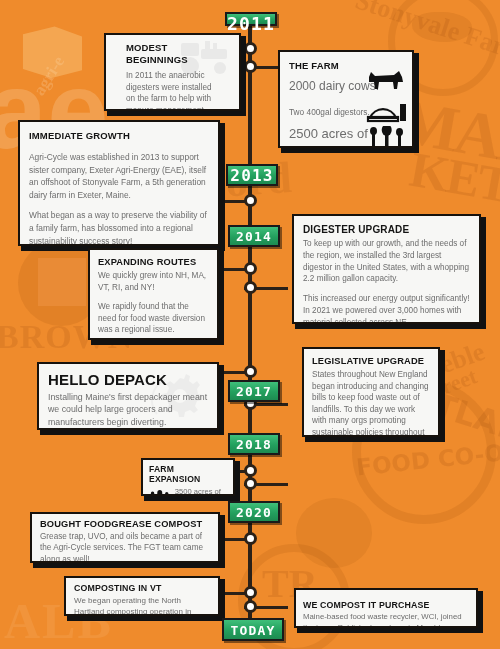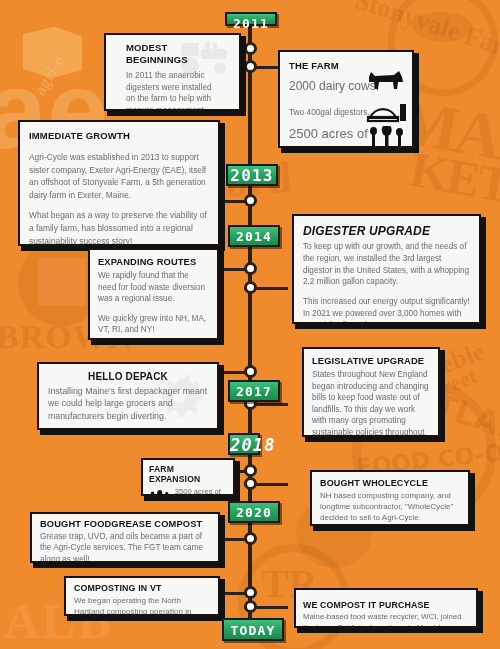--- a/index.html
+++ b/index.html
@@ -121,25 +121,25 @@
   <div class="node" style="left:244px;top:262px;"></div>
   <div class="node" style="left:244px;top:281px;"></div>
   <div class="node" style="left:244px;top:365px;"></div>
   <div class="node" style="left:244px;top:397px;"></div>
   <div class="node" style="left:244px;top:464px;"></div>
   <div class="node" style="left:244px;top:477px;"></div>
   <div class="node" style="left:244px;top:532px;"></div>
   <div class="node" style="left:244px;top:586px;"></div>
   <div class="node" style="left:244px;top:600px;"></div>
 
-  <div class="year" style="left:225px;top:12px;width:52px;height:14px;line-height:20px;font-size:13px;">2011</div>
+  <div class="year" style="left:225px;top:12px;width:52px;height:14px;line-height:20px;font-size:18px;">2011</div>
   <div class="year" style="left:226px;top:164px;width:52px;height:22px;line-height:20px;font-size:16px;">2013</div>
   <div class="year" style="left:228px;top:225px;width:52px;height:22px;line-height:20px;font-size:13px;">2014</div>
   <div class="year" style="left:228px;top:380px;width:52px;height:22px;line-height:20px;font-size:13px;">2017</div>
-  <div class="year" style="left:228px;top:433px;width:32px;height:22px;line-height:20px;font-size:17px;font-style:italic;">2018</div>
+  <div class="year" style="left:228px;top:433px;width:52px;height:22px;line-height:20px;font-size:13px;">2018</div>
   <div class="year" style="left:228px;top:501px;width:52px;height:22px;line-height:20px;font-size:13px;">2020</div>
   <div class="year" style="left:222px;top:618px;width:62px;height:23px;line-height:21px;font-size:13px;">TODAY</div>
 
   <div class="card" style="left:82px;top:33px;width:137px;height:78px;padding:7px 20px;margin-left:22px;">
     <svg class="cardwm" width="62" height="40" viewBox="0 0 62 40">
       <g fill="#dcdcdc">
         <rect x="6" y="6" width="18" height="13" rx="2"></rect>
         <rect x="26" y="12" width="26" height="10" rx="2"></rect>
         <circle cx="15" cy="29" r="9"></circle>
           <circle cx="45" cy="31" r="6"></circle>
@@ -182,71 +182,67 @@
     <div class="ttl" style="font-size:9.5px;">IMMEDIATE GROWTH</div>
     <div class="bdy" style="font-size:8.4px;line-height:12.6px;margin-top:10px;">
       <p>Agri-Cycle was established in 2013 to support sister company, Exeter Agri-Energy (EAE), itself an offshoot of Stonyvale Farm, a 5th generation dairy farm in Exeter, Maine.</p>
       <p>What began as a way to preserve the viability of a family farm, has blossomed into a regional sustainability success story!</p>
     </div>
   </div>
 
   <div class="card" style="left:88px;top:248px;width:131px;height:92px;padding:7px 8px;">
     <div class="ttl" style="font-size:9.3px;">EXPANDING ROUTES</div>
     <div class="bdy" style="font-size:8.2px;line-height:11.6px;margin-top:3px;">
+      <p>We quickly grew into NH, MA, VT, RI, and NY!</p>
       <p>We rapidly found that the need for food waste diversion was a regional issue.</p>
-      <p>We quickly grew into NH, MA, VT, RI, and NY!</p>
     </div>
   </div>
 
   <div class="card" style="left:292px;top:214px;width:189px;height:110px;padding:8px 9px;">
-    <div class="ttl" style="font-size:12px;font-style:italic;">DIGESTER UPGRADE</div>
+    <div class="ttl" style="font-size:10px;">DIGESTER UPGRADE</div>
     <div class="bdy" style="font-size:8.2px;line-height:11.8px;margin-top:3px;">
       <p>To keep up with our growth, and the needs of the region, we installed the 3rd largest digestor in the United States, with a whopping 2.2 million gallon capacity.</p>
       <p>This increased our energy output significantly! In 2021 we powered over 3,000 homes with material collected across NE.</p>
     </div>
   </div>
 
   <div class="card" style="left:302px;top:347px;width:138px;height:90px;padding:7px 8px;">
     <div class="ttl" style="font-size:9.3px;">LEGISLATIVE UPGRADE</div>
     <div class="bdy" style="font-size:8.2px;line-height:11.6px;margin-top:3px;">States throughout New England began introducing and changing bills to keep food waste out of landfills. To this day we work with many orgs promoting sustainable policies throughout New England.</div>
   </div>
 
   <div class="card" style="left:37px;top:362px;width:182px;height:68px;padding:7px 9px;">
     <svg class="cardwm" style="right:8px;top:4px;" width="58" height="56" viewBox="0 0 58 56">
       <g fill="#e2e2e2">
         <path d="M29 10 l4 1 2-5 4 2 -1 5 4 3 4-3 3 4 -3 4 1 5 5 1 -1 5 -5 1 -2 5 3 4 -4 3 -4-3 -5 2 -1 5 -5 0 -1-5 -5-2 -4 3 -3-4 3-4 -2-5 -5-1 0-5 5-1 2-5 -3-4 4-3 4 3 z"></path>
       </g>
       <circle cx="29" cy="28" r="7" fill="#f7f7f5"></circle>
       <path d="M6 46 a22 22 0 0 1 8 -34" fill="none" stroke="#e6e6e6" stroke-width="2"></path>
     </svg>
-    <div class="ttl" style="font-size:10px;text-align:center;">HELLO DEPACK</div>
+    <div class="ttl" style="font-size:15px;">HELLO DEPACK</div>
     <div class="bdy" style="font-size:8.8px;line-height:12.4px;margin-top:3px;">Installing Maine's first depackager meant we could help large grocers and manufacturers begin diverting.</div>
   </div>
 
   <div class="card" style="left:141px;top:458px;width:94px;height:38px;padding:4px 6px;">
     <div class="ttl" style="font-size:8.6px;">FARM EXPANSION</div>
     <div class="icons-row" style="margin-top:3px;position:relative;z-index:3;">
       <svg width="34" height="20" viewBox="0 0 40 22">
         <g fill="#111">
           <rect x="5" y="4" width="3" height="17"></rect>
             <ellipse cx="6.5" cy="5" rx="3.2" ry="4"></ellipse>
           <rect x="18" y="0" width="3.5" height="22"></rect>
             <ellipse cx="19.7" cy="4" rx="4.6" ry="6"></ellipse>
           <rect x="31" y="5" width="3" height="16"></rect>
             <ellipse cx="32.5" cy="6" rx="3.2" ry="4"></ellipse>
         </g>
       </svg>
       <div class="bdy" style="font-size:7.6px;line-height:10px;">3500 acres of croplands</div>
     </div>
   </div>
 
-  <div class="card" style="left:310px;top:470px;width:160px;height:56px;padding:6px 8px;">
-    <div class="ttl" style="font-size:9px;">BOUGHT WHOLECYCLE</div>
-    <div class="bdy" style="font-size:8px;line-height:11.2px;margin-top:2px;">NH based composting company, and longtime subcontractor, "WholeCycle" decided to sell to Agri-Cycle.</div>
-  </div>
 
   <div class="card" style="left:30px;top:512px;width:190px;height:51px;padding:5px 8px;">
     <div class="ttl" style="font-size:9.3px;">BOUGHT FOODGREASE COMPOST</div>
     <div class="bdy" style="font-size:8.2px;line-height:11.4px;margin-top:2px;">Grease trap, UVO, and oils became a part of the Agri-Cycle services. The FGT team came along as well!</div>
   </div>
 
   <div class="card" style="left:64px;top:576px;width:156px;height:40px;padding:5px 8px;">
     <div class="ttl" style="font-size:8.8px;">COMPOSTING IN VT</div>
     <div class="bdy" style="font-size:8px;line-height:11px;margin-top:2px;">We began operating the North Hartland composting operation in Vermont.</div>
   </div>

